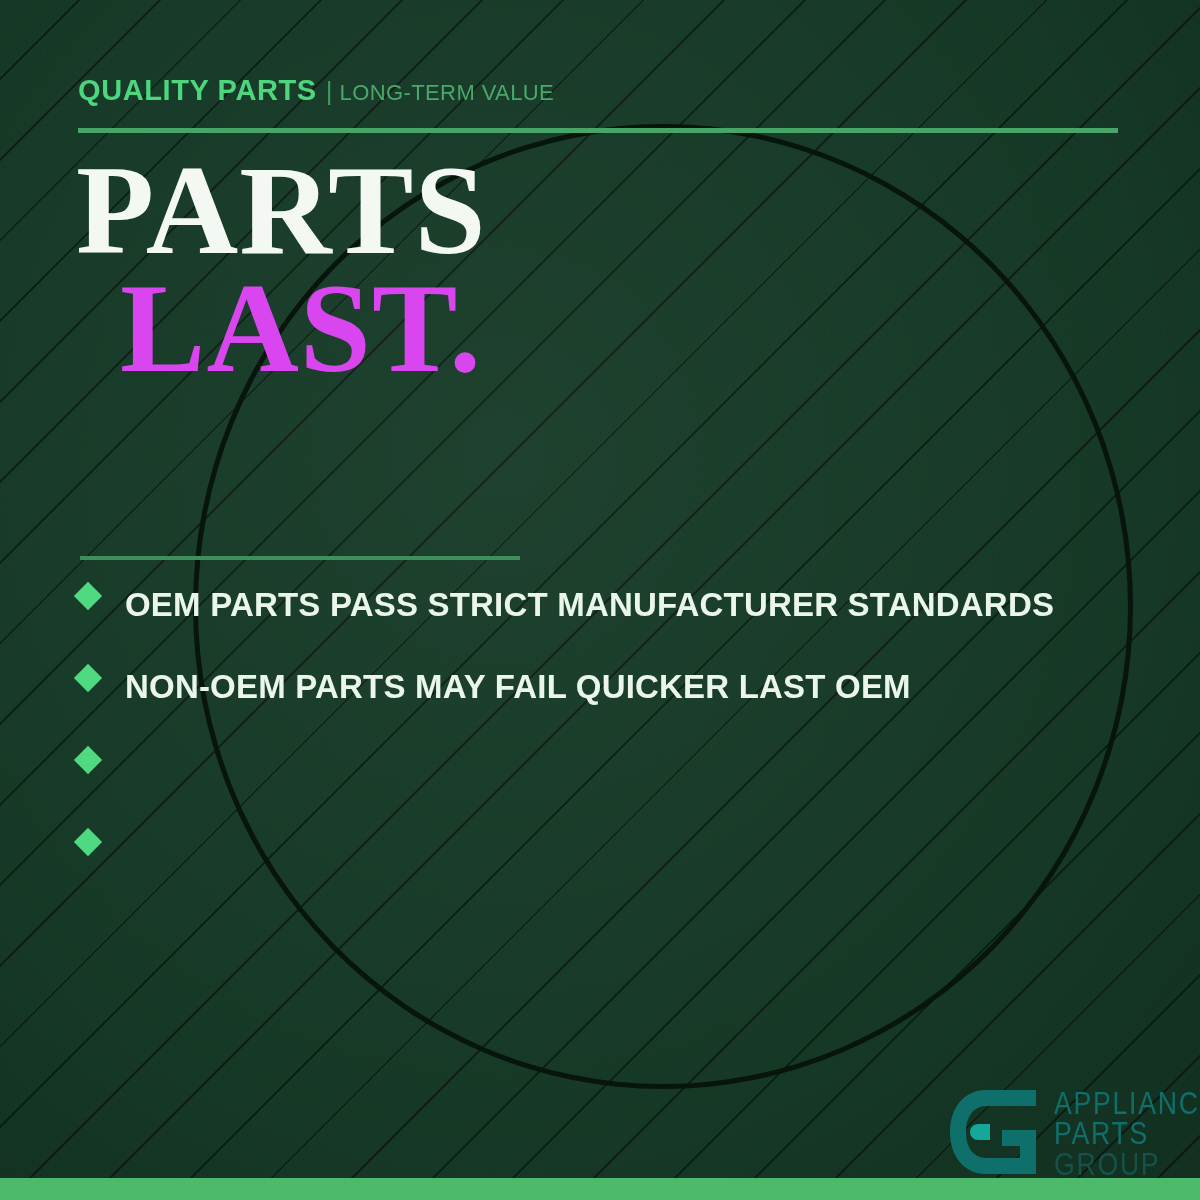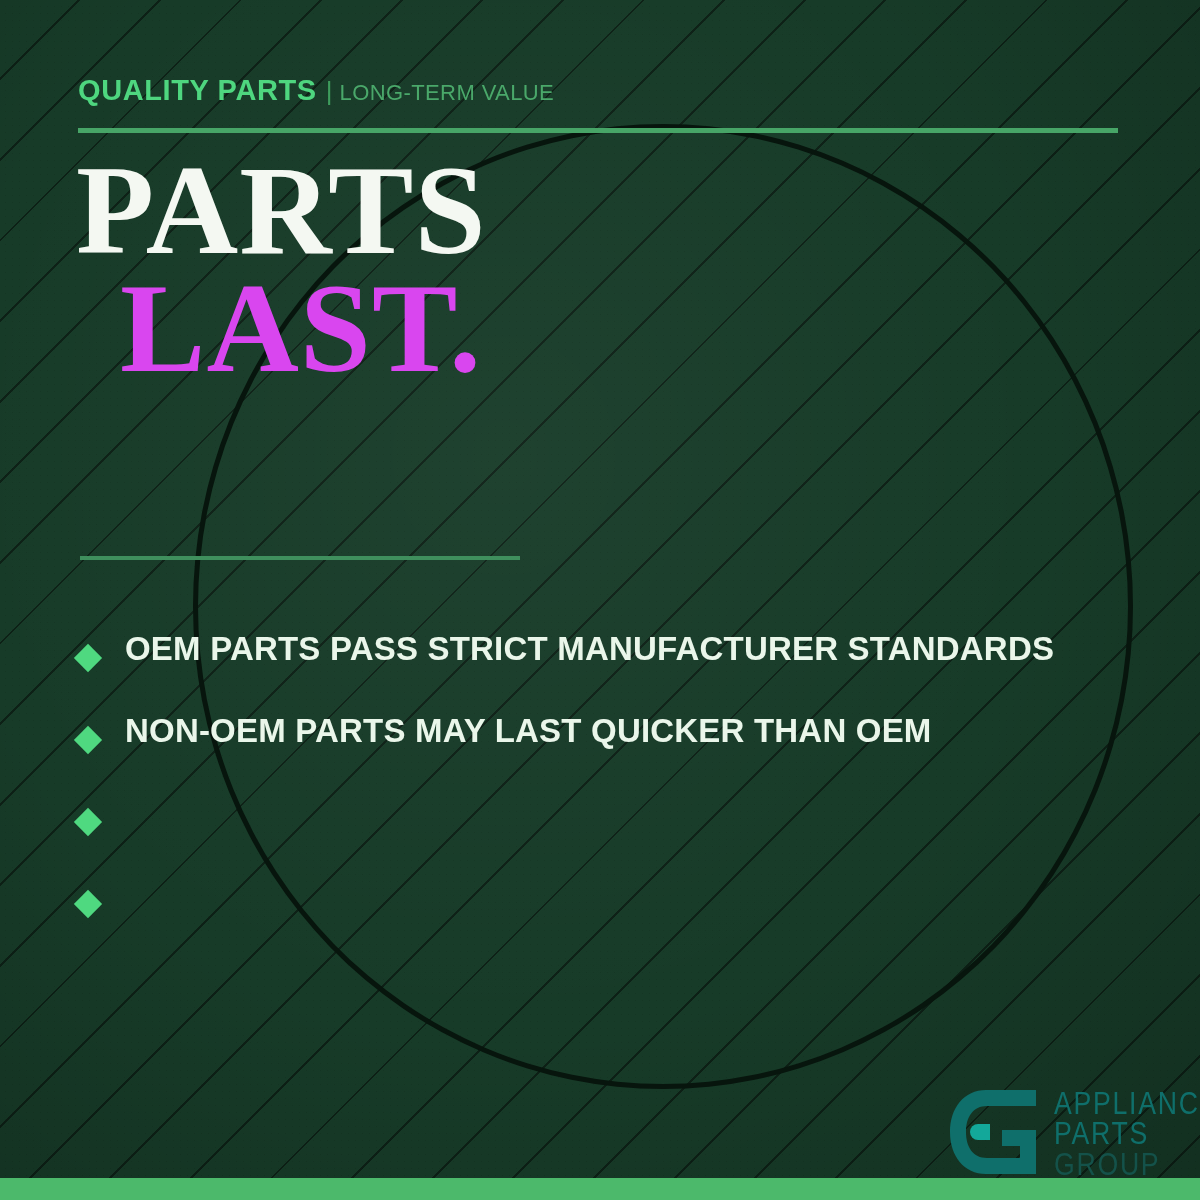--- a/index.html
+++ b/index.html
@@ -125,21 +125,21 @@
   }
 
   
   .bullets {
     position:absolute;
     left:78px; top:586px;
     width:1090px;
   }
   .bullet-row {
     display:flex;
-    align-items:flex-end;
+    align-items:flex-start;
     height:82px;
     white-space:nowrap;
   }
   .bullet-diamond {
     flex:0 0 auto;
     width:20px; height:20px;
     background:#4fd980;
     transform:rotate(45deg);
     margin-right:27px;
   }
@@ -207,21 +207,21 @@
 
     <div class="bullets">
 
       <div class="bullet-row">
         <span class="bullet-diamond"></span>
         <span class="bullet-text">OEM PARTS PASS STRICT MANUFACTURER STANDARDS</span>
       </div>
 
       <div class="bullet-row">
         <span class="bullet-diamond"></span>
-        <span class="bullet-text">NON-OEM PARTS MAY LAST QUICKER THAN OEM</span>
+        <span class="bullet-text">NON-OEM PARTS MAY FAIL QUICKER LAST OEM</span>
       </div>
 
       <div class="bullet-row">
         <span class="bullet-diamond"></span>
       </div>
 
       <div class="bullet-row">
         <span class="bullet-diamond"></span>
       </div>
 

